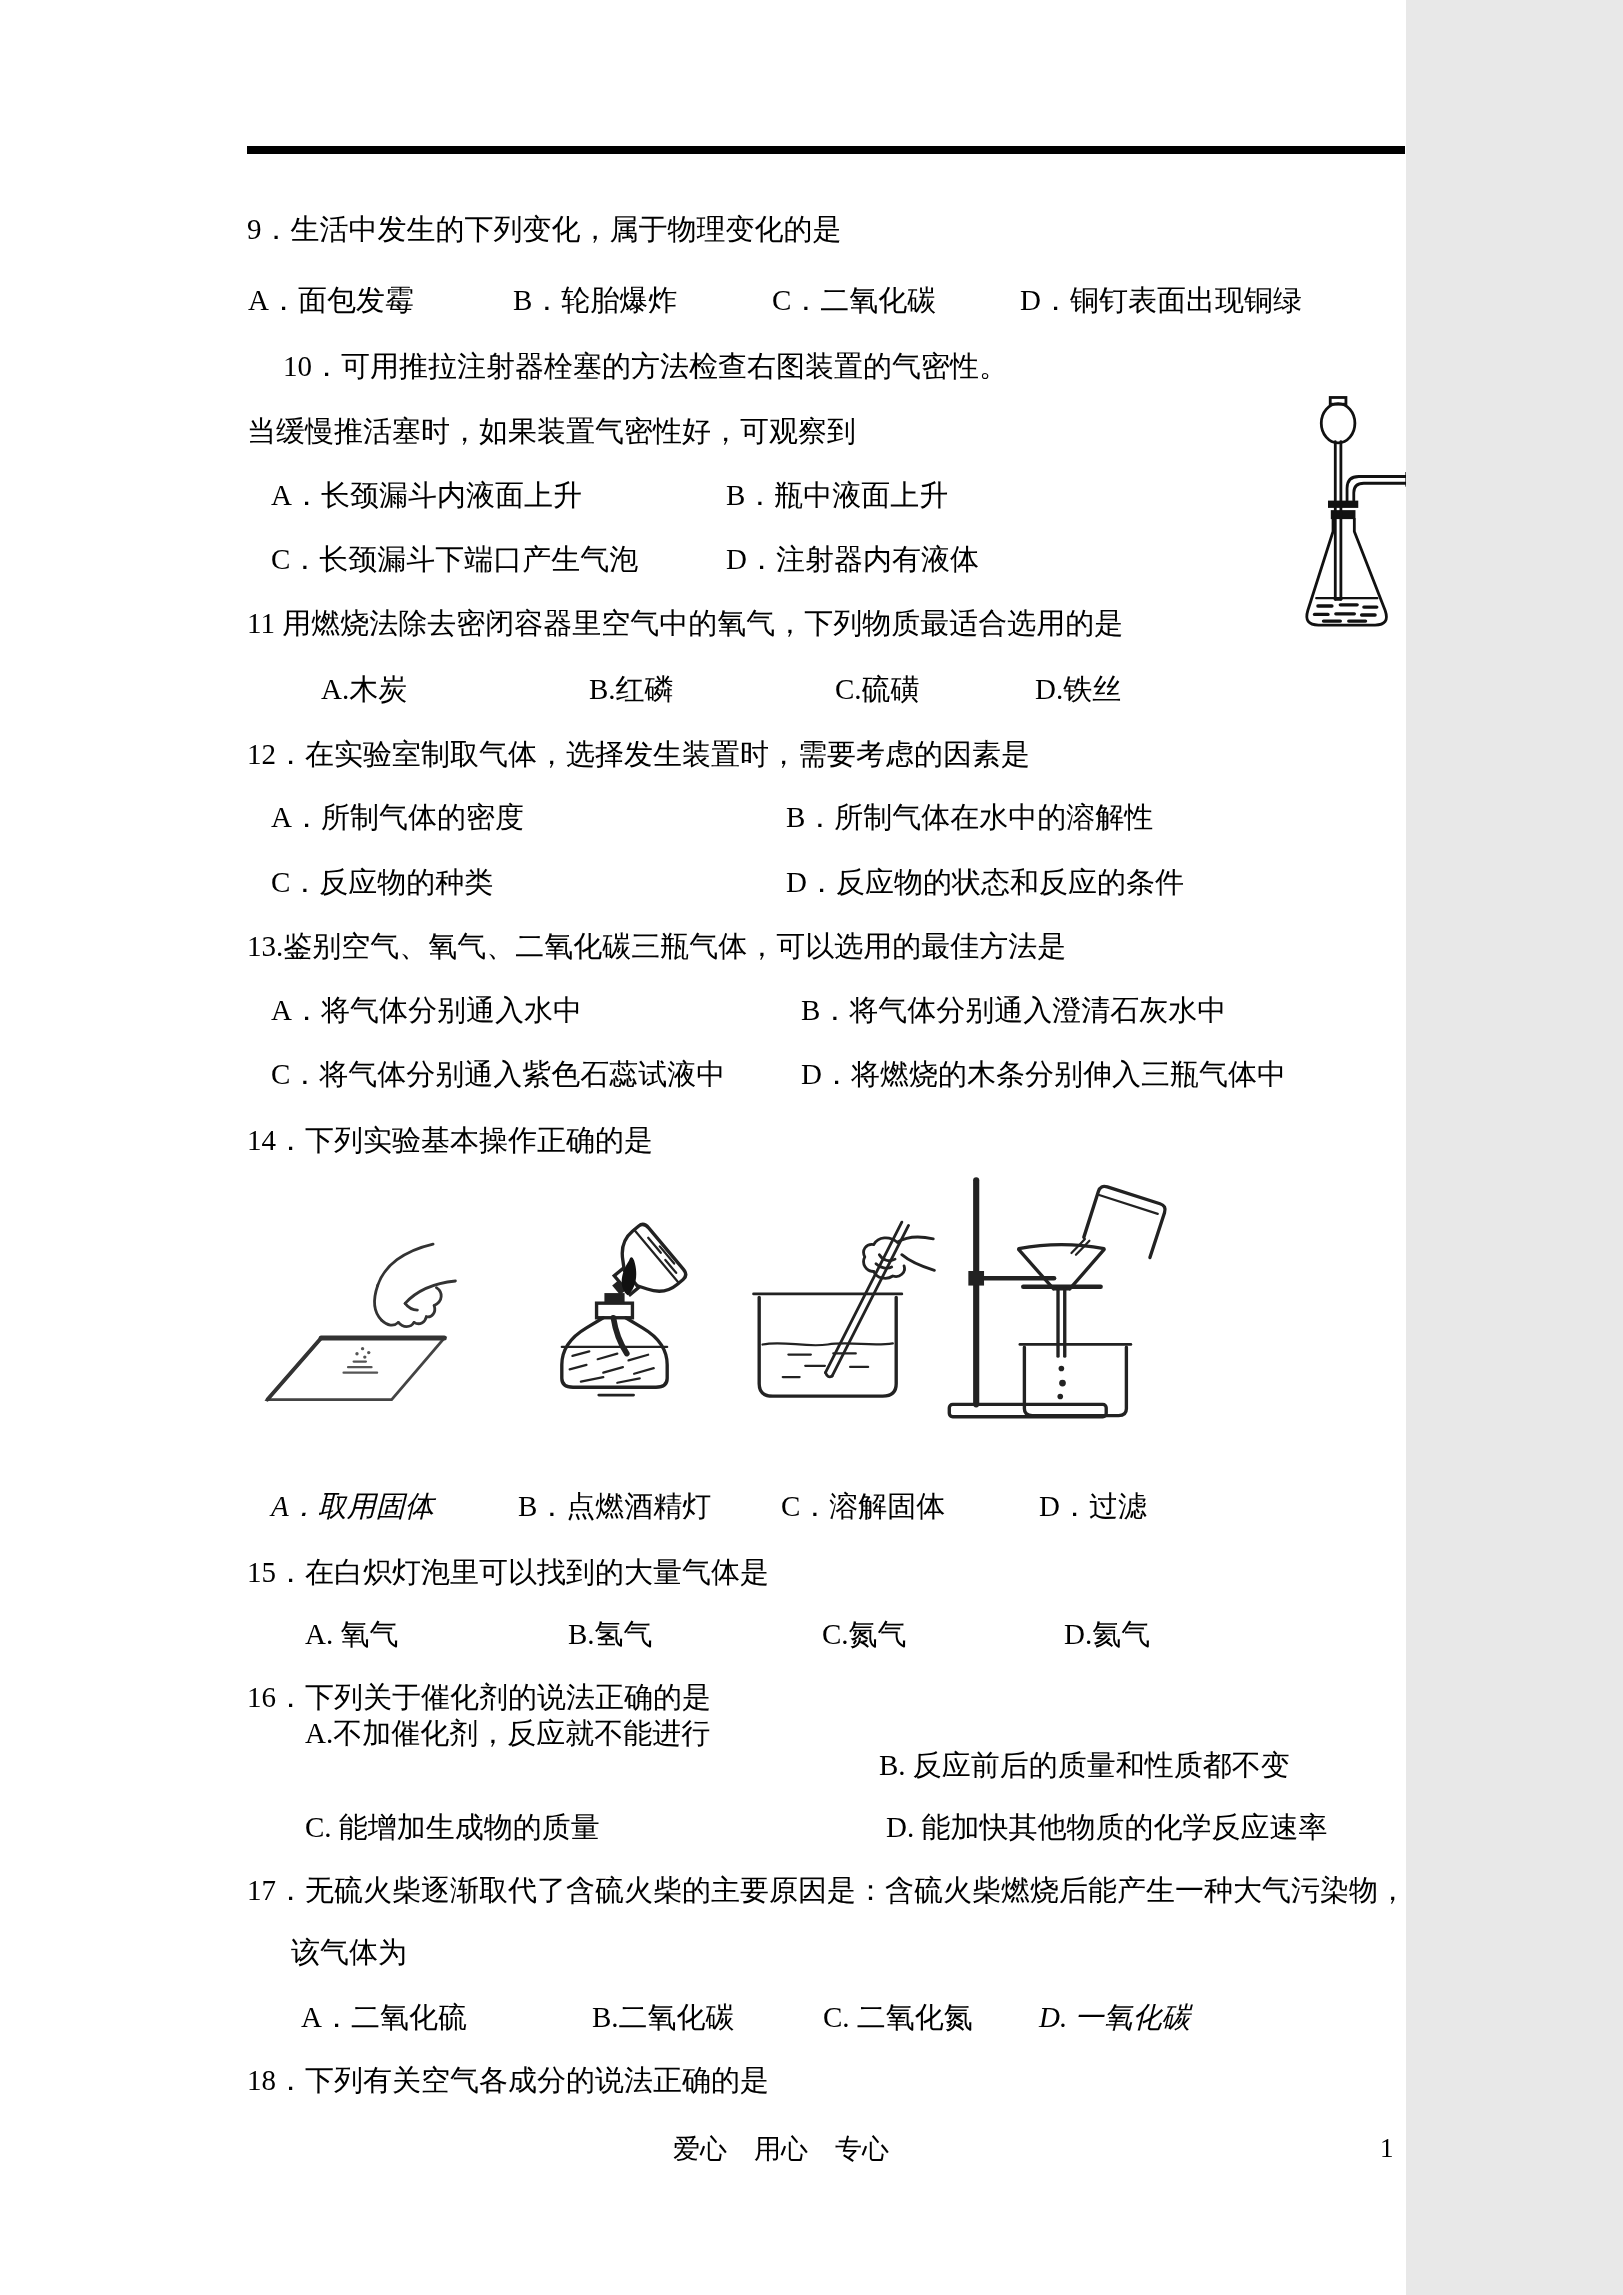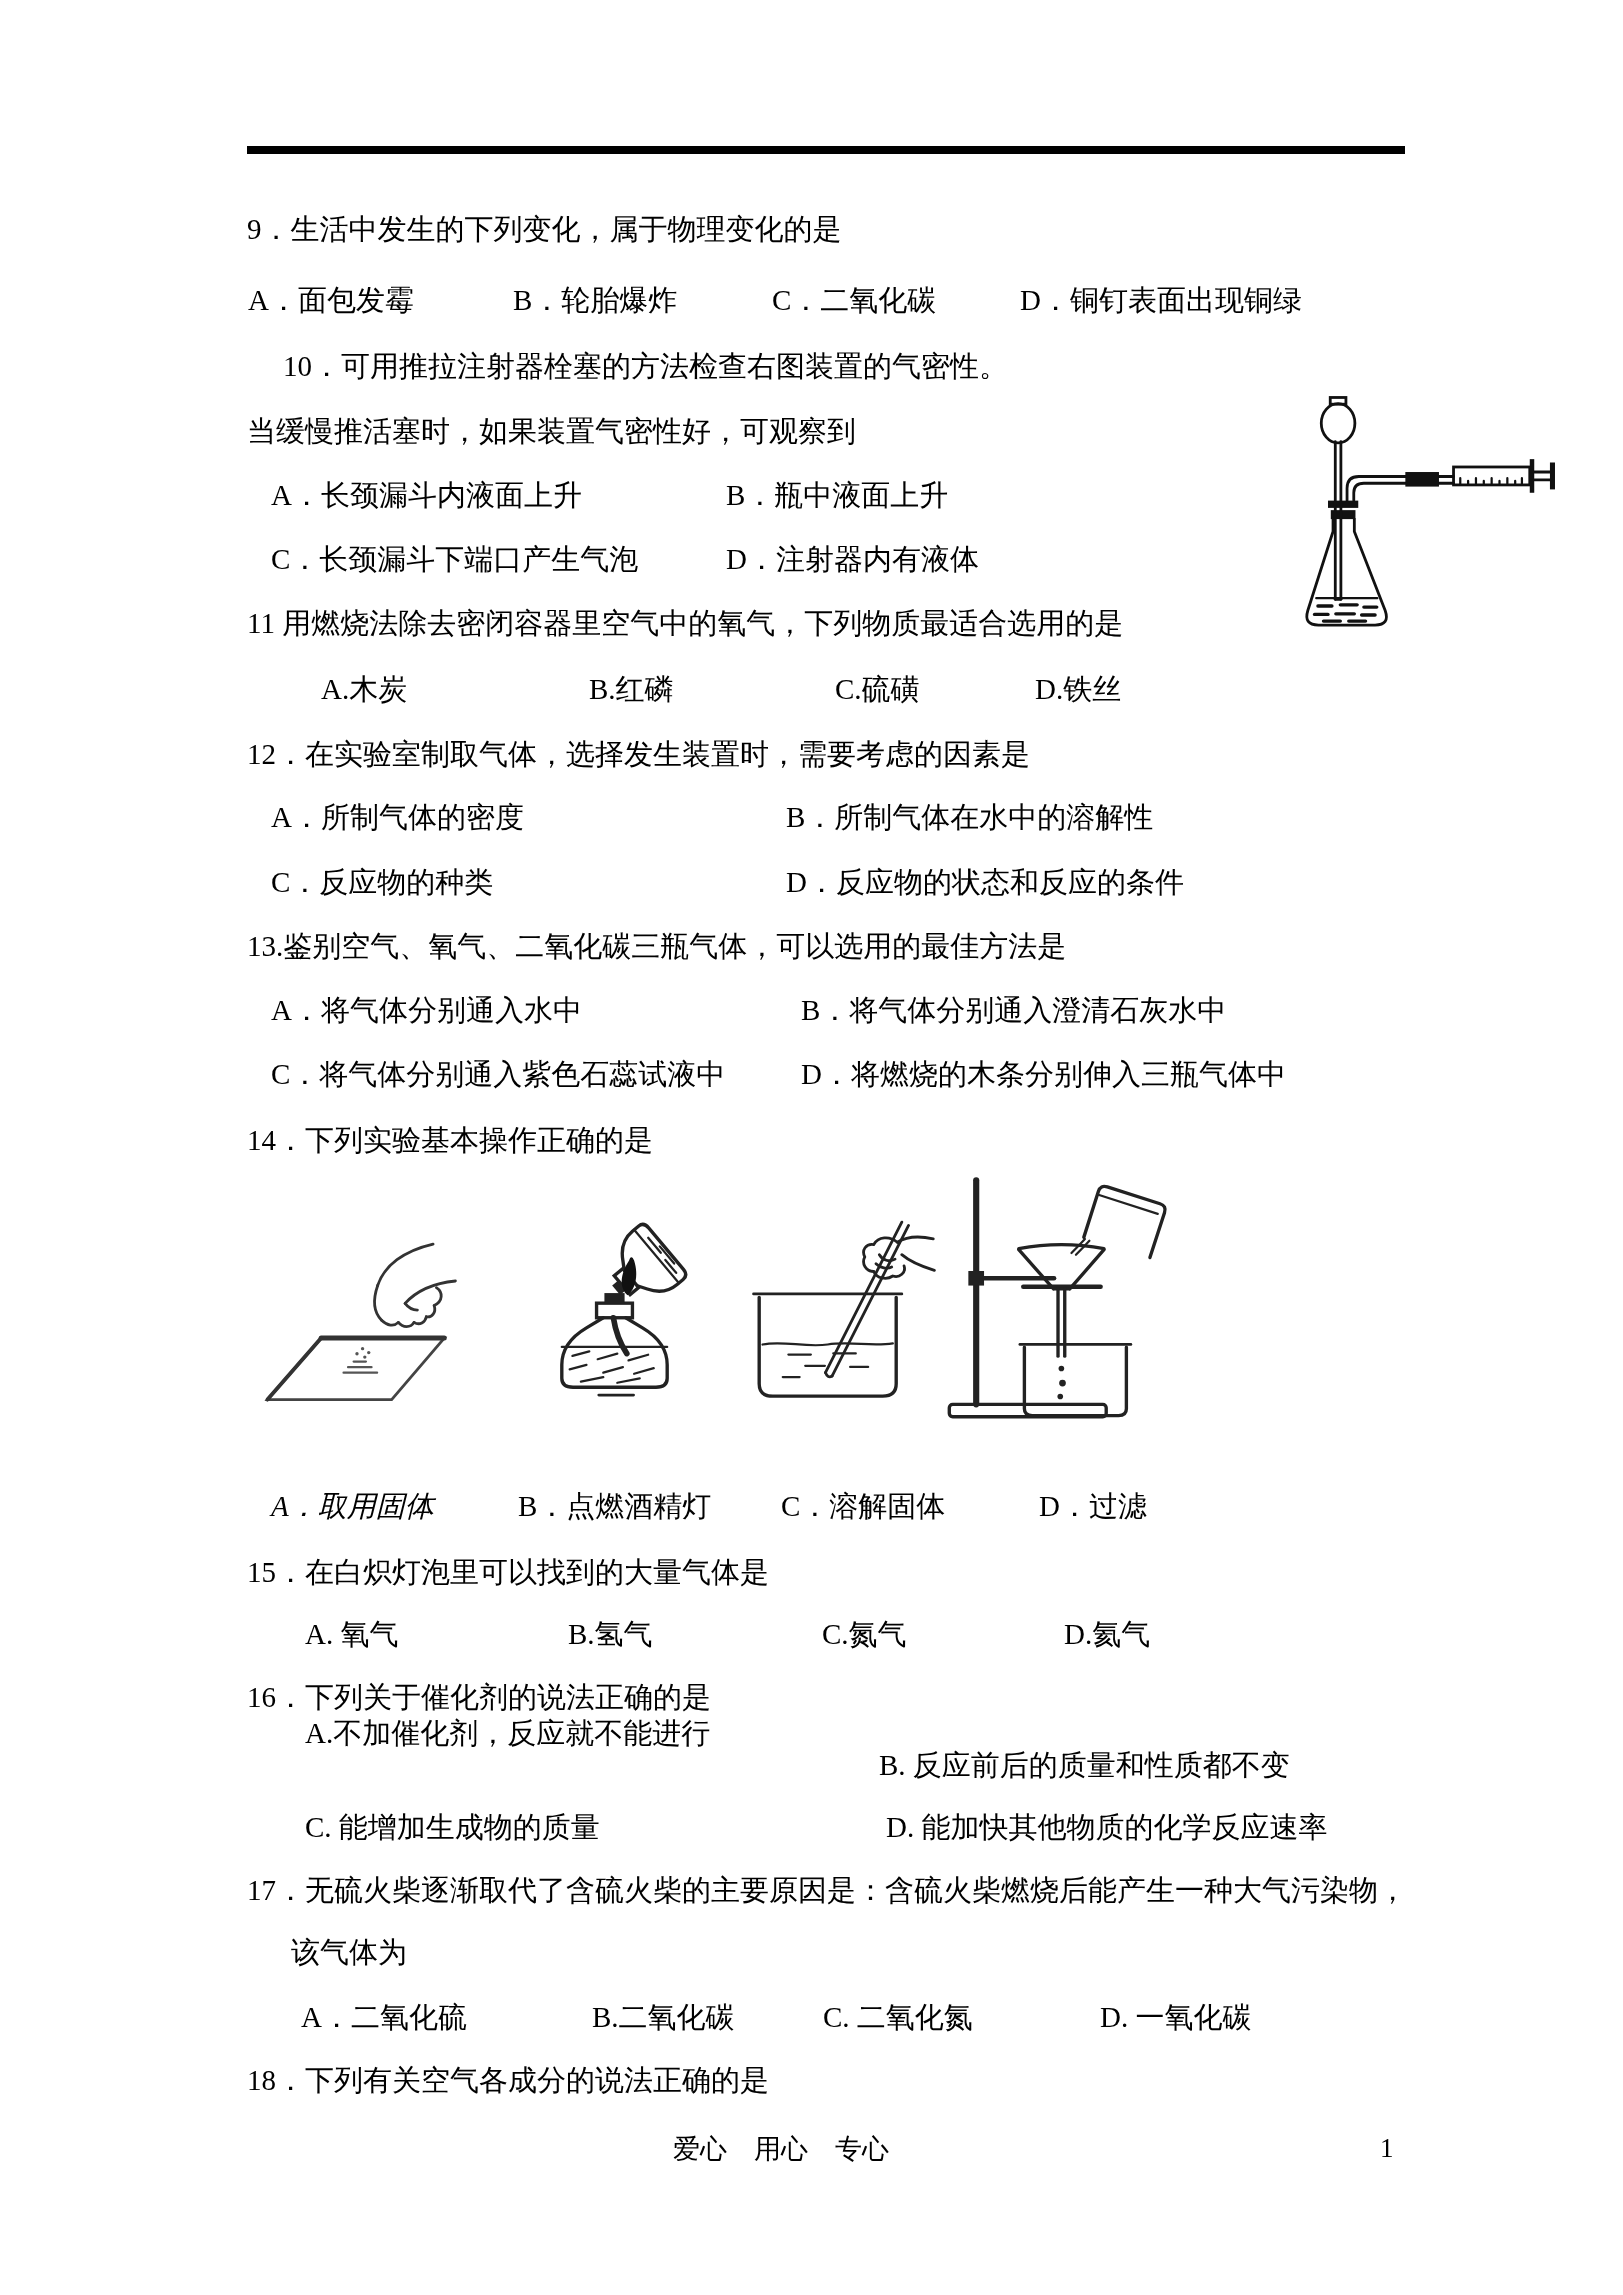--- a/index.html
+++ b/index.html
@@ -1,19 +1,19 @@
 <!DOCTYPE html>
 <html style="font-size:9px"><head>
 <meta charset="utf-8">
 <title>Document</title>
 <style>
   html,body{margin:0;padding:0;background:#e8e8e8;}
   .page{
     position:relative;
-    width:1623px;height:2295px;
+    width:1406px;height:2295px;
     background:#ffffff;
     font-family:"Liberation Serif","DejaVu Serif",serif;
     color:#000;
     overflow:hidden;
   }
   .rule{position:absolute;background:#000;}
   .t{
     position:absolute;
     font-size:29px;
     line-height:34px;
@@ -263,21 +263,21 @@
   <div class="t" style="left:305px;top:1716px;">A.不加催化剂，反应就不能进行</div>
   <div class="t" style="left:879px;top:1748px;">B. 反应前后的质量和性质都不变</div>
   <div class="t" style="left:305px;top:1810px;">C. 能增加生成物的质量</div>
   <div class="t" style="left:886px;top:1810px;">D. 能加快其他物质的化学反应速率</div>
 
   <div class="t" style="left:247px;top:1873px;">17．无硫火柴逐渐取代了含硫火柴的主要原因是：含硫火柴燃烧后能产生一种大气污染物，</div>
   <div class="t" style="left:291px;top:1935px;">该气体为</div>
   <div class="t" style="left:301px;top:2000px;">A．二氧化硫</div>
   <div class="t" style="left:592px;top:2000px;">B.二氧化碳</div>
   <div class="t" style="left:823px;top:2000px;">C. 二氧化氮</div>
-  <div class="t" style="left:1100px;top:2000px;">D. 一氧化碳</div>
+  <div class="t" style="left:1039px;top:2000px;font-style:italic;">D. 一氧化碳</div>
 
   <div class="t" style="left:247px;top:2063px;">18．下列有关空气各成分的说法正确的是</div>
 
   <div class="t foot" style="left:673px;top:2132px;">爱心　用心　专心</div>
   <div class="t foot" style="left:1380px;top:2131px;">1</div>
 
 </div>
 
 
 </body></html>

